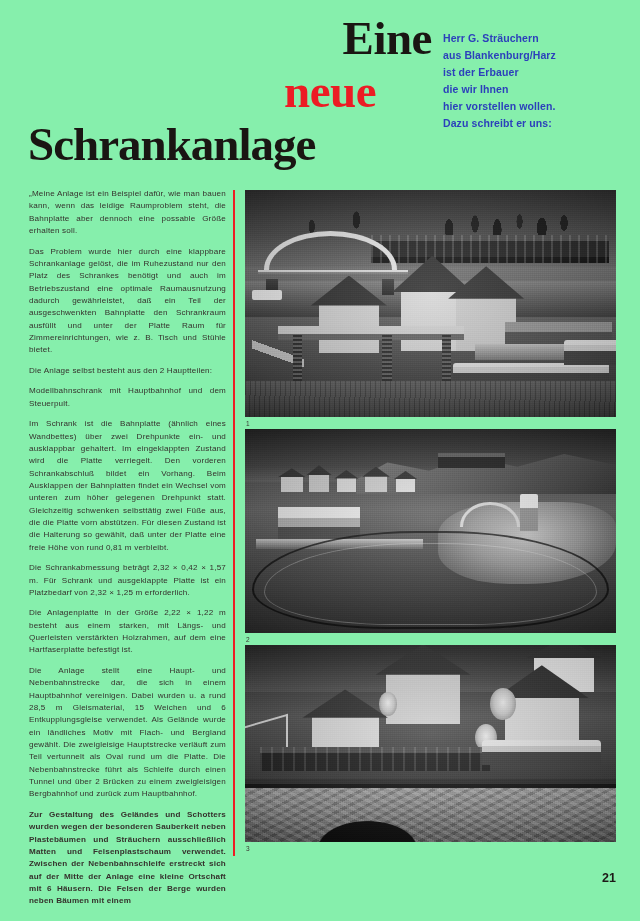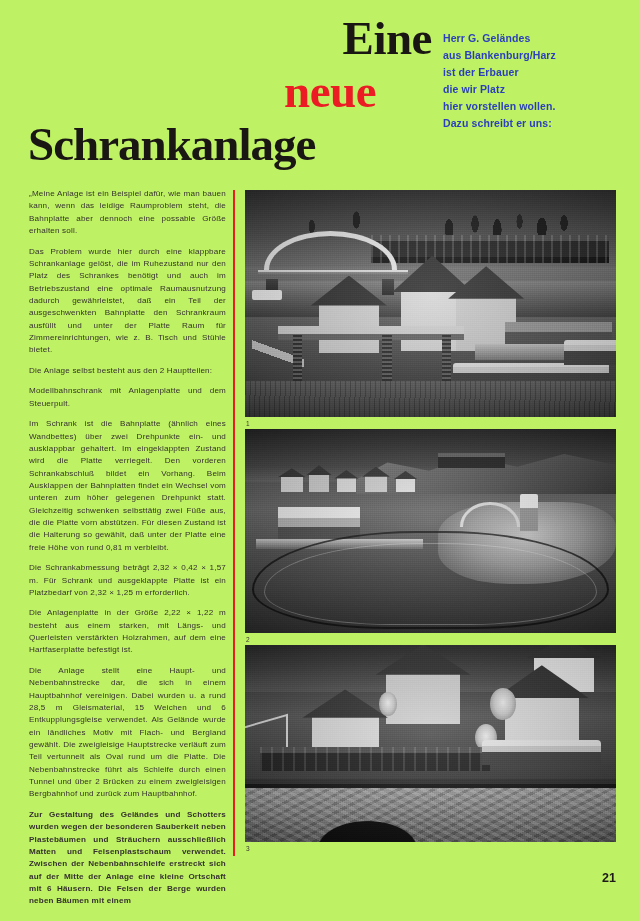--- a/index.html
+++ b/index.html
@@ -12,21 +12,21 @@
     background: #fffef9;
     font-family: "Liberation Sans", sans-serif;
     overflow: hidden;
     position: relative;
   }
   .page {
     position: absolute;
     inset: 0;
     width: 640px;
     height: 921px;
-    background: #bef264;
+    background: #86efac;
   }
 
   
   .masthead {
     position: absolute;
     left: 0; top: 0;
     width: 640px;
     height: 182px;
   }
   .headline {
@@ -372,36 +372,36 @@
 
   <div class="masthead">
 
     <div class="headline">
       <span class="hl-line l1">Eine</span>
       <span class="hl-line l2">neue</span>
       <span class="hl-line l3">Schrankanlage</span>
     </div>
 
     <div class="intro-block">
-      <span>Herr G. Geländes</span>
+      <span>Herr G. Sträuchern</span>
       <span>aus Blankenburg/Harz</span>
       <span>ist der Erbauer</span>
-      <span>die wir Platz</span>
+      <span>die wir Ihnen</span>
       <span>hier vorstellen wollen.</span>
       <span>Dazu schreibt er uns:</span>
     </div>
   </div>
 
   <div class="red-rule"></div>
 
   <div class="text-col">
     <p>„Meine Anlage ist ein Beispiel dafür, wie man bauen kann, wenn das leidige Raumproblem steht, die Bahnplatte aber dennoch eine possable Größe erhalten soll.</p>
     <p>Das Problem wurde hier durch eine klappbare Schrankanlage gelöst, die im Ruhezustand nur den Platz des Schrankes benötigt und auch im Betriebszustand eine optimale Raumausnutzung dadurch gewährleistet, daß ein Teil der ausgeschwenkten Bahnplatte den Schrankraum ausfüllt und unter der Platte Raum für Zimmereinrichtungen, wie z. B. Tisch und Stühle bietet.</p>
     <p>Die Anlage selbst besteht aus den 2 Hauptteilen:</p>
-    <p>Modellbahnschrank mit Anlagenplatte und dem Steuerpult.</p>
+    <p>Modellbahnschrank mit Hauptbahnhof und dem Steuerpult.</p>
     <p>Im Schrank ist die Bahnplatte (ähnlich eines Wandbettes) über zwei Drehpunkte ein- und ausklappbar gehaltert. Im eingeklappten Zustand wird die Platte verriegelt. Den vorderen Schrankabschluß bildet ein Vorhang. Beim Ausklappen der Bahnplatten findet ein Wechsel vom unteren zum höher gelegenen Drehpunkt statt. Gleichzeitig schwenken selbsttätig zwei Füße aus, die die Platte vorn abstützen. Für diesen Zustand ist die Halterung so gewählt, daß unter der Platte eine freie Höhe von rund 0,81 m verbleibt.</p>
     <p>Die Schrankabmessung beträgt 2,32 × 0,42 × 1,57 m. Für Schrank und ausgeklappte Platte ist ein Platzbedarf von 2,32 × 1,25 m erforderlich.</p>
     <p>Die Anlagenplatte in der Größe 2,22 × 1,22 m besteht aus einem starken, mit Längs- und Querleisten verstärkten Holzrahmen, auf dem eine Hartfaserplatte befestigt ist.</p>
     <p>Die Anlage stellt eine Haupt- und Nebenbahnstrecke dar, die sich in einem Hauptbahnhof vereinigen. Dabei wurden u. a rund 28,5 m Gleismaterial, 15 Weichen und 6 Entkupplungsgleise verwendet. Als Gelände wurde ein ländliches Motiv mit Flach- und Bergland gewählt. Die zweigleisige Hauptstrecke verläuft zum Teil vertunnelt als Oval rund um die Platte. Die Nebenbahnstrecke führt als Schleife durch einen Tunnel und über 2 Brücken zu einem zweigleisigen Bergbahnhof und zurück zum Hauptbahnhof.</p>
     <p>Zur Gestaltung des Geländes und Schotters wurden wegen der besonderen Sauberkeit neben Plastebäumen und Sträuchern ausschließlich Matten und Felsenplastschaum verwendet. Zwischen der Nebenbahnschleife erstreckt sich auf der Mitte der Anlage eine kleine Ortschaft mit 6 Häusern. Die Felsen der Berge wurden neben Bäumen mit einem</p>
   </div>
 
   <div class="photo-col">
 
     <figure class="figure fig1" style="margin:0;">

